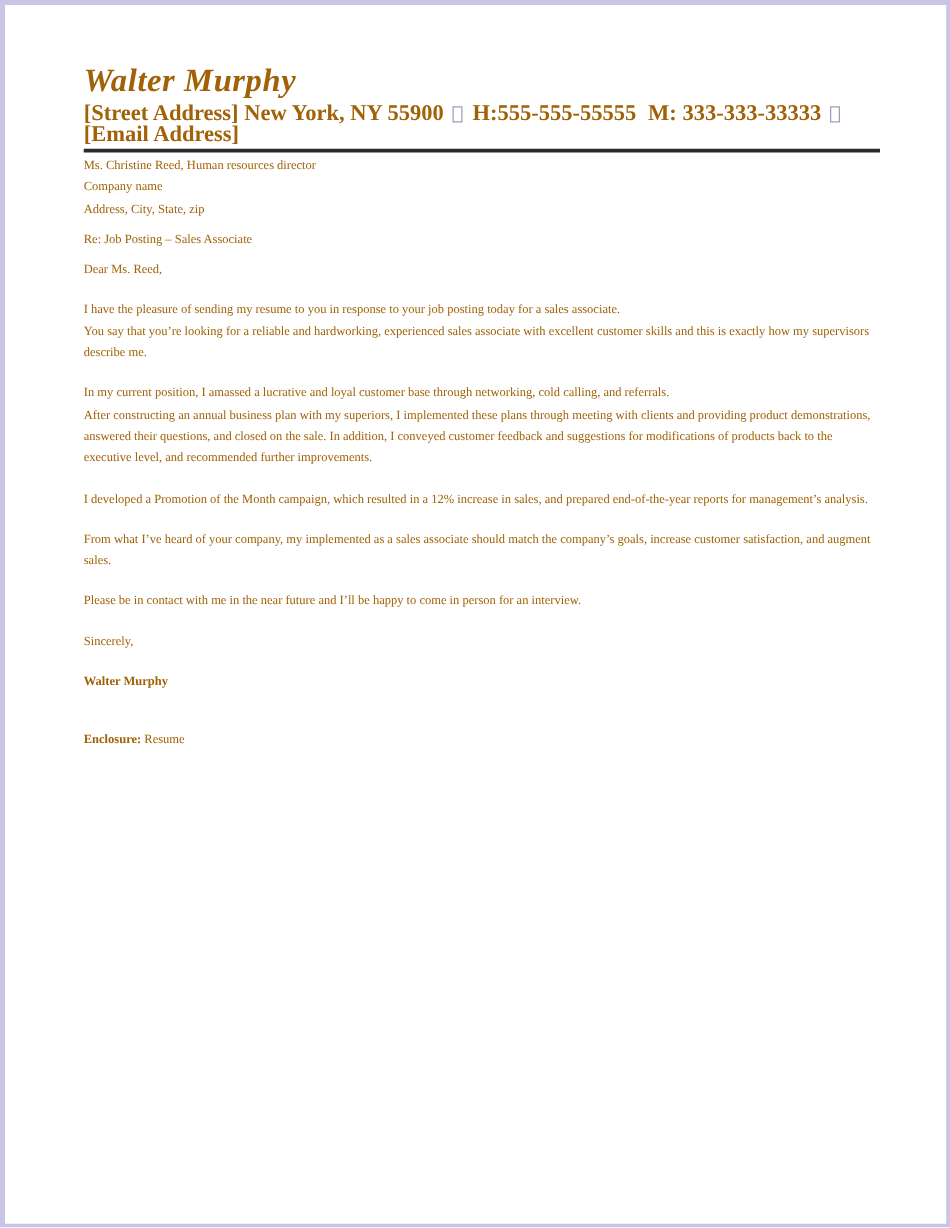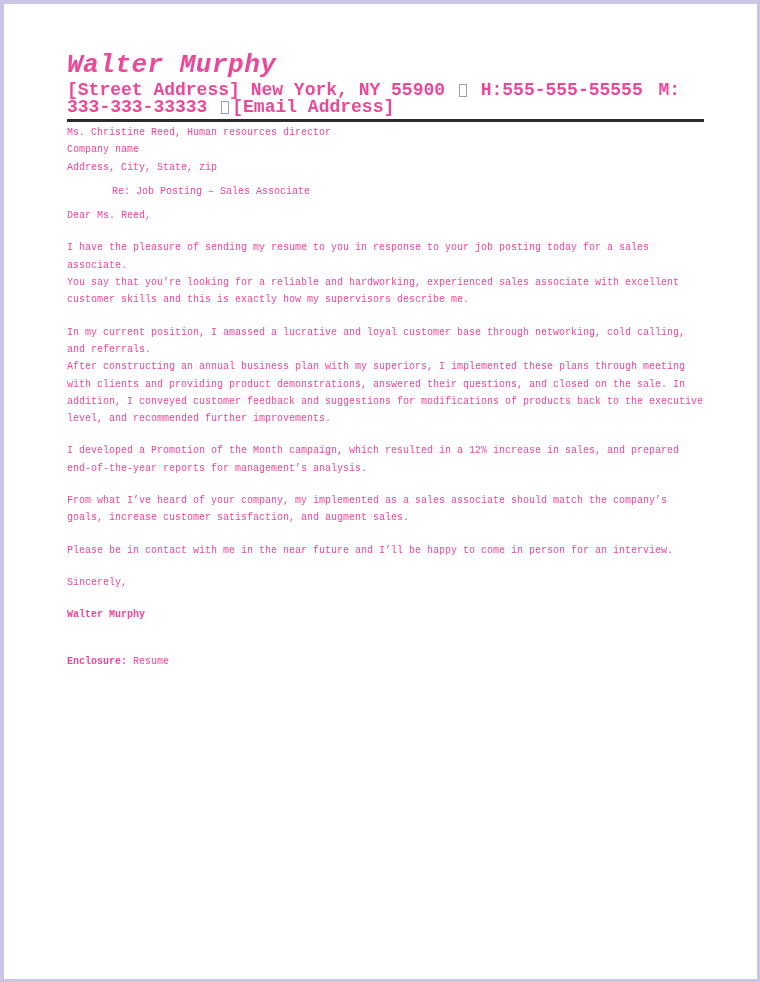--- a/index.html
+++ b/index.html
@@ -6,22 +6,22 @@
   html, body { background: #ffffff; }
   .page {
     width: 760px;
     height: 982px;
     border-top: 4px solid #c8c5e6;
     border-left: 4px solid #c8c5e6;
     border-right: 3px solid #c8c5e6;
     border-bottom: 3px solid #c8c5e6;
     background: #ffffff;
     overflow: hidden;
-    color: #ec4899;
-    font-family: Liberation Mono, monospace;
+    color: #a16207;
+    font-family: Liberation Serif, serif;
   }
   .content {
     padding: 46px 53px 0 63px;
   }
   .name {
     font-size: 26px;
     font-weight: bold;
     font-style: italic;
     line-height: 30px;
     letter-spacing: 0.5px;
@@ -51,21 +51,21 @@
     text-align: right;
     font-weight: bold;
     font-size: 14.5px;
     line-height: 18px;
   }
   .body-text {
     font-size: 10px;
     line-height: 17.3px;
   }
   .recipient { margin-top: 2px; }
-  .subject   { margin-top: 7px; margin-left: 45px; }
+  .subject   { margin-top: 7px; }
   .salutation { margin-top: 7px; }
   .block     { margin-top: 15px; }
   .closing   { margin-top: 15px; }
   .signature { margin-top: 15px; font-weight: bold; }
   .enclosure { margin-top: 29px; }
   .bold { font-weight: bold; }
 </style>
 </head>
 <body>
 

